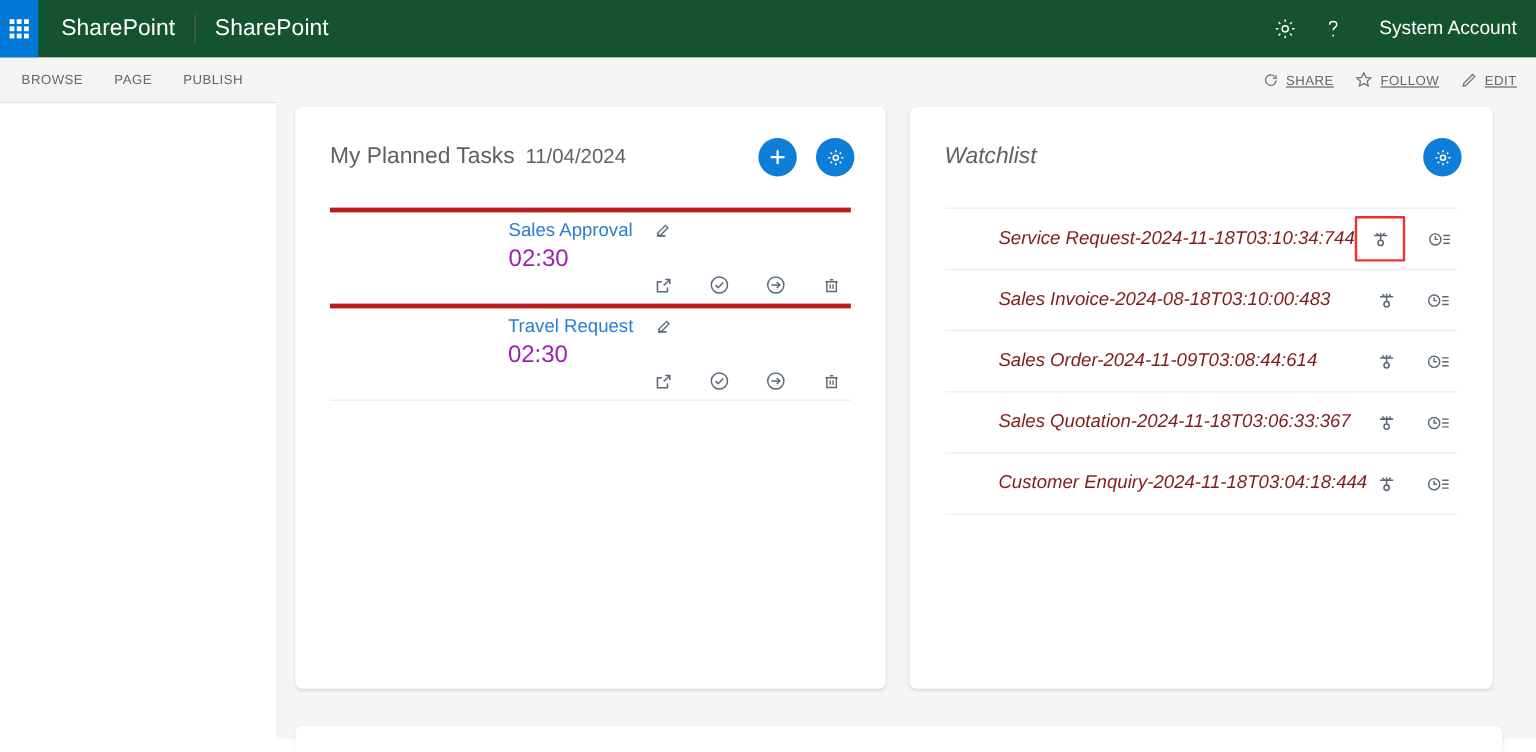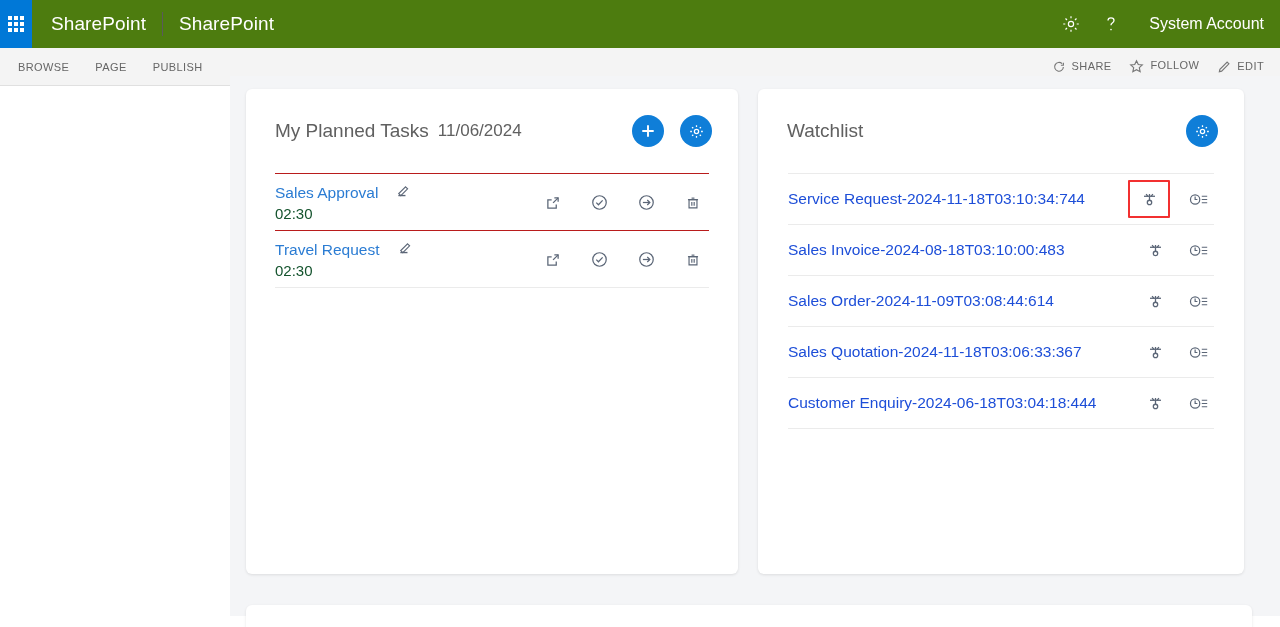--- a/index.html
+++ b/index.html
@@ -6,21 +6,21 @@
   html, body {
     width: 1280px; height: 627px;
     font-family: "Liberation Sans", sans-serif;
     background: #ffffff;
     overflow: hidden;
   }
 
   
   .suitebar {
     position: absolute; top: 0; left: 0; width: 1280px; height: 48px;
-    background: #4d7c0f; display: flex; align-items: center;
+    background: #14532d; display: flex; align-items: center;
   }
   .waffle {
     width: 32px; height: 48px; background: #0078d7;
     display: flex; align-items: center; justify-content: center;
     cursor: pointer; flex: none;
   }
   .waffle-grid {
     display: grid; grid-template-columns: repeat(3, 4px);
     grid-template-rows: repeat(3, 4px); gap: 2px;
   }
@@ -56,39 +56,39 @@
   .ribbon-tabs { display: flex; align-items: center; padding-left: 18px; gap: 26px; }
   .ribbon-tab {
     font-size: 11px; color: #666666; letter-spacing: .4px;
     text-transform: uppercase; cursor: pointer;
   }
   .ribbon-actions {
     margin-left: auto; display: flex; align-items: center;
     gap: 18px; padding-right: 16px;
   }
   .ribbon-action {
-    display: flex; align-items: flex-start; gap: 6px;
+    display: flex; align-items: flex-end; gap: 6px;
     font-size: 11px; color: #666666; letter-spacing: .4px;
-    text-transform: uppercase; cursor: pointer;
+    text-transform: uppercase; cursor: pointer; text-decoration: underline;
   }
   .ribbon-action svg { display: block; }
 
   
   .canvas {
     position: absolute; top: 76px; left: 230px;
     width: 1050px; height: 540px; background: #f4f5f7;
   }
 
   
   .card {
     position: absolute; background: #ffffff; border-radius: 6px;
     box-shadow: 0 1px 3px rgba(0,0,0,.10);
   }
   #card-tasks { left: 16px; top: 13px; width: 492px; height: 485px; }
-  #card-watchlist { left: 528px; top: 13px; width: 486px; height: 485px; }
+  #card-watchlist { left: 528px; top: 13px; width: 486px; height: 485px; font-style: italic; }
   #card-bottom { left: 16px; top: 529px; width: 1006px; height: 60px; }
 
   .card-head {
     display: flex; align-items: center; height: 84px;
     padding: 0 26px 0 29px;
   }
   .card-title {
     font-size: 19px; color: #606060; font-weight: 400; white-space: nowrap;
   }
   .card-date {
@@ -99,47 +99,47 @@
     width: 32px; height: 32px; border-radius: 50%; background: #0f7ed8;
     display: flex; align-items: center; justify-content: center;
     cursor: pointer; border: none; flex: none;
   }
   .round-btn svg { display: block; }
 
   
   .rows { padding: 0 29px; }
   .task-row {
     display: flex; align-items: center; min-height: 57px;
-    border-top: 1px solid #b91c1c; padding: 7px 0 6px 0;
+    border-top: 4px solid #b91c1c; padding: 7px 0 6px 0; flex-direction: column;
   }
   .task-left { display: flex; flex-direction: column; gap: 3px; }
   .task-name-line { display: flex; align-items: center; gap: 16px; }
   .task-name {
     font-size: 15.5px; color: #2b7cd3; cursor: pointer; white-space: nowrap;
   }
-  .task-time { font-size: 15px; color: #14532d; }
+  .task-time { font-size: 20px; color: #a21caf; }
   .task-actions {
     margin-left: auto; display: flex; align-items: center; gap: 28px;
     padding-right: 7px;
   }
   .icon-btn {
     display: flex; align-items: center; justify-content: center;
     cursor: pointer; background: none; border: none; padding: 0;
   }
   .icon-btn svg { display: block; }
   .pencil-btn { cursor: pointer; display: flex; }
 
   
   .wl-rows { padding: 0 30px 0 30px; }
   .wl-row {
     display: flex; align-items: center; height: 51px;
     border-top: 1px solid #ebebeb;
   }
   .wl-name {
-    font-size: 15.5px; color: #1d4ed8; cursor: pointer; white-space: nowrap;
+    font-size: 15.5px; color: #7f1d1d; cursor: pointer; white-space: nowrap; margin-left: 44px;
   }
   .wl-actions {
     margin-left: auto; display: flex; align-items: center; gap: 14px;
   }
   .wl-icon {
     width: 30px; height: 30px; display: flex; align-items: center;
     justify-content: center; cursor: pointer; border: 2px solid transparent;
     border-radius: 1px; flex: none;
   }
   .wl-icon.highlighted { border-color: #f23030; width: 42px; height: 38px; }
@@ -216,21 +216,21 @@
       <span>EDIT</span>
     </div>
   </div>
 </div>
 
 <div class="canvas">
 
   <div class="card" id="card-tasks">
     <div class="card-head">
       <div class="card-title">My Planned Tasks</div>
-      <div class="card-date">11/06/2024</div>
+      <div class="card-date">11/04/2024</div>
       <div class="head-btns">
         <button class="round-btn">
           <svg width="16" height="16" viewBox="0 0 16 16" stroke="#fff" stroke-width="1.9" stroke-linecap="round">
             <path d="M8 3v10M3 8h10"></path>
           </svg>
         </button>
         <button class="round-btn">
           <svg width="17" height="17" viewBox="0 0 20 20" fill="none" stroke="#fff" stroke-width="1.5">
             <circle cx="10" cy="10" r="2.5"></circle>
             <path d="M10 2.6v2M10 15.4v2M17.4 10h-2M4.6 10h-2M15.2 4.8l-1.4 1.4M6.2 13.8l-1.4 1.4M15.2 15.2l-1.4-1.4M6.2 6.2L4.8 4.8"></path>
@@ -427,21 +427,21 @@
             <svg width="21" height="17" viewBox="0 0 24 18" fill="none" stroke="#5b6677" stroke-width="1.35">
               <circle cx="7" cy="9" r="5.3"></circle>
                 <path d="M7 5.7V9h2.6"></path>
               <path d="M14.6 5.3h6.2M14.6 9h6.2M14.6 12.7h6.2"></path>
             </svg>
           </span>
         </div>
       </div>
 
       <div class="wl-row">
-        <span class="wl-name">Customer Enquiry-2024-06-18T03:04:18:444</span>
+        <span class="wl-name">Customer Enquiry-2024-11-18T03:04:18:444</span>
         <div class="wl-actions">
           <span class="wl-icon">
             <svg width="19" height="19" viewBox="0 0 20 20" fill="none" stroke="#5b6677" stroke-width="1.35">
               <path d="M4.2 6.6h11.6"></path>
                 <path d="M6.4 4.4l1.9 2.2M13.6 4.4l-1.9 2.2M10 4.1v2.5"></path>
               <path d="M10 6.6v4"></path>
                 <circle cx="10" cy="13.1" r="2.3"></circle>
             </svg>
           </span>
           <span class="wl-icon">

